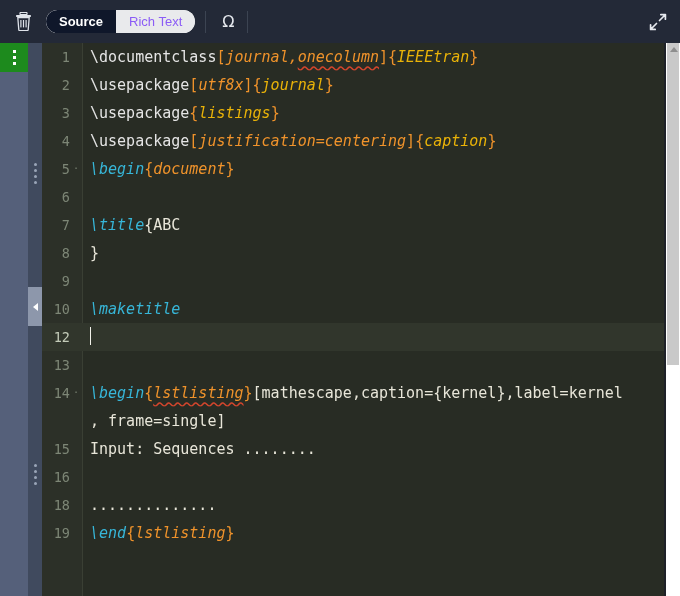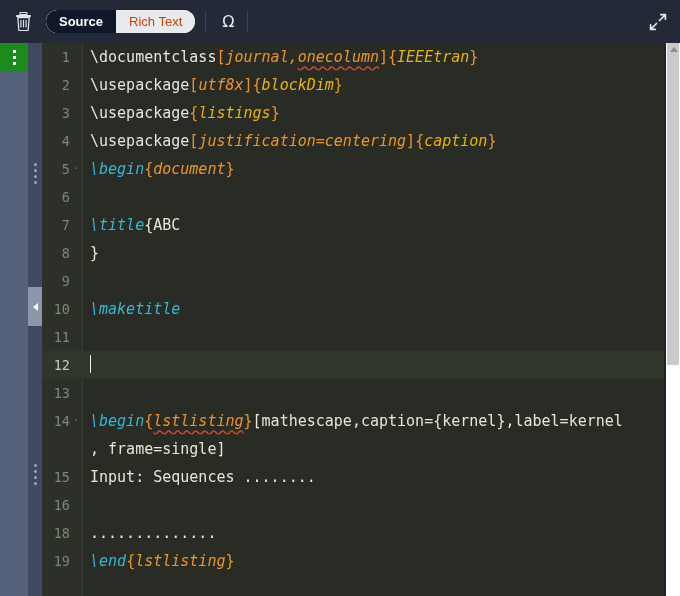--- a/index.html
+++ b/index.html
@@ -32,21 +32,21 @@
     height:23px;line-height:23px;padding:0 13px;
     font-family:"Liberation Sans",sans-serif;
     font-size:13px;cursor:pointer;white-space:nowrap;
     display:flex;align-items:center;
   }
   .toggle .seg.active{
     background:#0f172a;color:#ffffff;font-weight:bold;
     border-radius:12px 0 0 12px;
   }
   .toggle .seg.inactive{
-    background:#e9eaec;color:#c2410c;
+    background:#e9eaec;color:#8b5cf6;
     border-radius:0 12px 12px 0;
   }
   .divider{
     width:1px;height:22px;background:#3c4452;margin:0 10px;flex:0 0 auto;
   }
   .omega{
     color:#e6e9ee;font-family:"DejaVu Sans",sans-serif;font-size:16px;
     padding:0 6px;cursor:pointer;flex:0 0 auto;
   }
   .divider2{width:1px;height:22px;background:#3c4452;margin-left:6px;flex:0 0 auto;}
@@ -227,21 +227,21 @@
     <div class="gutter-sep"></div>
     <div class="lines" id="lines">
         <div class="row">
           <div class="ln">1</div>
           <div class="fold"></div>
           <div class="code"><span class="cmd">\documentclass</span><span class="brk">[</span><span class="opt">journal,</span><span class="opt sq">onecolumn</span><span class="brk">]</span><span class="brk">{</span><span class="arg">IEEEtran</span><span class="brk">}</span></div>
         </div>
         <div class="row">
           <div class="ln">2</div>
           <div class="fold"></div>
-          <div class="code"><span class="cmd">\usepackage</span><span class="brk">[</span><span class="opt">utf8x</span><span class="brk">]</span><span class="brk">{</span><span class="arg">blockDim</span><span class="brk">}</span></div>
+          <div class="code"><span class="cmd">\usepackage</span><span class="brk">[</span><span class="opt">utf8x</span><span class="brk">]</span><span class="brk">{</span><span class="arg">journal</span><span class="brk">}</span></div>
         </div>
         <div class="row">
           <div class="ln">3</div>
           <div class="fold"></div>
           <div class="code"><span class="cmd">\usepackage</span><span class="brk">{</span><span class="arg">listings</span><span class="brk">}</span></div>
         </div>
         <div class="row">
           <div class="ln">4</div>
           <div class="fold"></div>
           <div class="code"><span class="cmd">\usepackage</span><span class="brk">[</span><span class="opt">justification=centering</span><span class="brk">]</span><span class="brk">{</span><span class="arg">caption</span><span class="brk">}</span></div>
@@ -269,25 +269,20 @@
         <div class="row">
           <div class="ln">9</div>
           <div class="fold"></div>
           <div class="code"></div>
         </div>
         <div class="row">
           <div class="ln">10</div>
           <div class="fold"></div>
           <div class="code"><span class="cmd2">\maketitle</span></div>
         </div>
-        <div class="row">
-          <div class="ln">11</div>
-          <div class="fold"></div>
-          <div class="code"></div>
-        </div>
         <div class="row active">
           <div class="ln">12</div>
           <div class="fold"></div>
           <div class="code"><span class="caret"></span></div>
         </div>
         <div class="row">
           <div class="ln">13</div>
           <div class="fold"></div>
           <div class="code"></div>
         </div>

